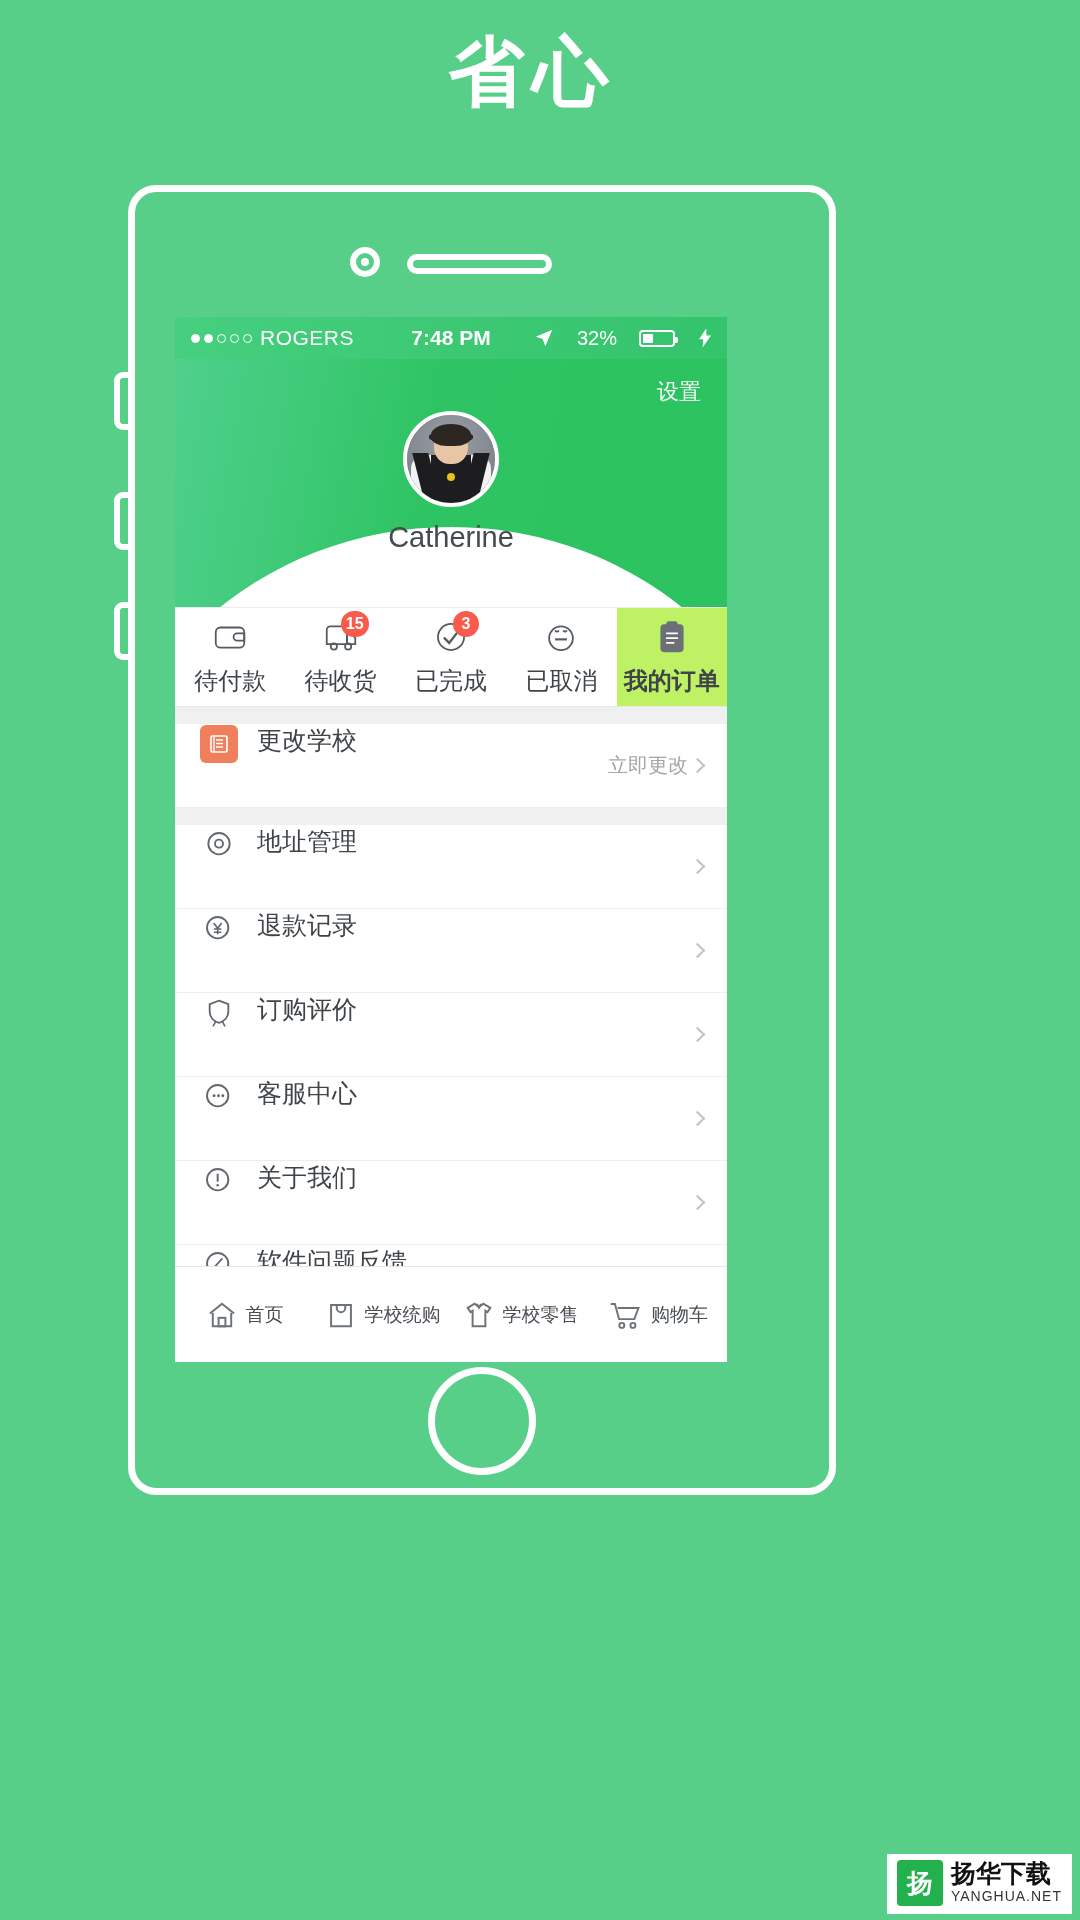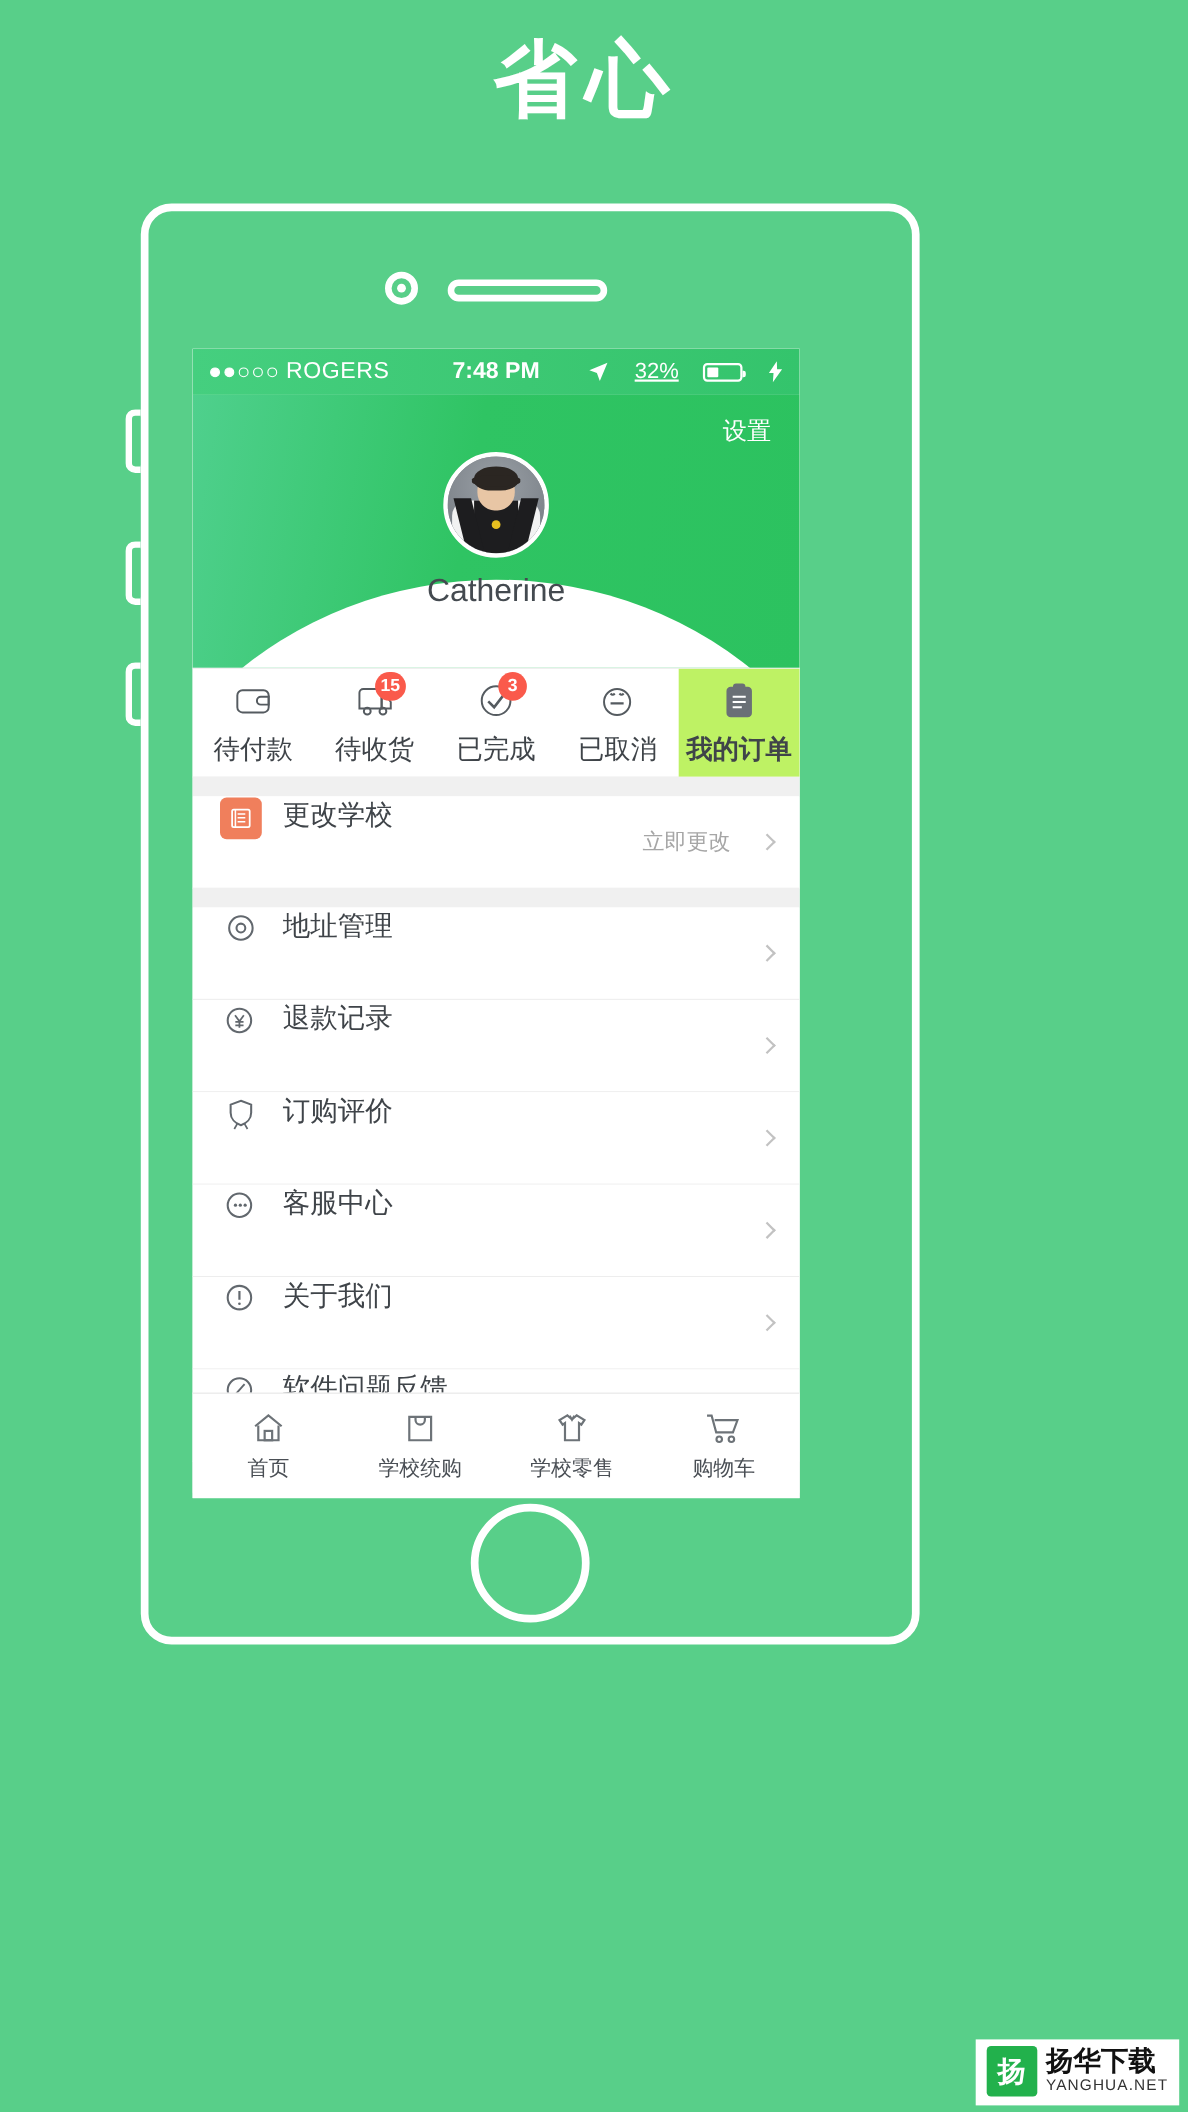--- a/index.html
+++ b/index.html
@@ -101,21 +101,21 @@
   }
   .sb-left { display: flex; align-items: center; gap: 8px; }
   .dots { display: flex; gap: 4px; align-items: center; }
   .dot { width: 9px; height: 9px; border-radius: 50%; border: 1.5px solid #fff; }
   .dot.filled { background: #fff; }
   .sb-carrier { font-size: 21px; font-weight: 500; letter-spacing: .5px; }
   .sb-time {
     position: absolute; left: 0; right: 0; text-align: center;
     font-size: 21px; font-weight: 700; pointer-events: none;
   }
-  .sb-right { margin-left: auto; display: flex; align-items: center; gap: 22px; text-decoration: underline; }
+  .sb-right { margin-left: auto; display: flex; align-items: center; gap: 22px; }
   .loc-arrow { font-size: 20px; transform: rotate(0deg); }
   .sb-batt-text { font-size: 20px; font-weight: 500; }
   .batt {
     position: relative; width: 36px; height: 17px;
     border: 2px solid #fff; border-radius: 4px;
   }
   .batt::after {
     content: ""; position: absolute; right: -5px; top: 5px;
     width: 3px; height: 6px; background: #fff; border-radius: 0 2px 2px 0;
   }
@@ -208,21 +208,21 @@
   .list-gap { height: 17px; background: #f0f0f0; }
   .row {
     display: flex; 
     height: 84px;
     padding: 0 24px;
     background: #ffffff;
     border-bottom: 1px solid #ededed;
   }
   .row-icon { width: 40px; height: 40px; margin-right: 18px; display:flex; align-items:center; justify-content:center; }
   .row-label { font-size: 25px; color: #3f4449; font-family: "DejaVu Sans", sans-serif; }
-  .row-right { margin-left: auto; display: flex; align-items: center; gap: 28px; }
+  .row-right { margin-left: auto; display: flex; align-items: center; gap: 4px; }
   .row-action { font-size: 20px; color: #a6a6a6; font-family: "DejaVu Sans", sans-serif; }
   .chev {
     width: 11px; height: 11px;
     border-top: 2px solid #c2c2c2;
     border-right: 2px solid #c2c2c2;
     transform: rotate(45deg);
   }
   .school-badge {
     width: 38px; height: 38px;
     background: #f07f5c;
@@ -235,21 +235,21 @@
   .bottom-nav {
     position: absolute;
     left: 0; right: 0; bottom: 0;
     height: 96px;
     display: flex;
     background: #ffffff;
     border-top: 1px solid #e6e6e6;
   }
   .nav-item {
     flex: 1;
-    display: flex; flex-direction: column;
+    display: flex; flex-direction: row;
     align-items: center; justify-content: center;
     gap: 7px;
   }
   .nav-label { font-size: 19px; color: #4a4f55; font-family: "DejaVu Sans", sans-serif; }
 
   
   .watermark {
     position: absolute;
     right: 8px; bottom: 6px;
     display: flex; align-items: center; gap: 8px;

